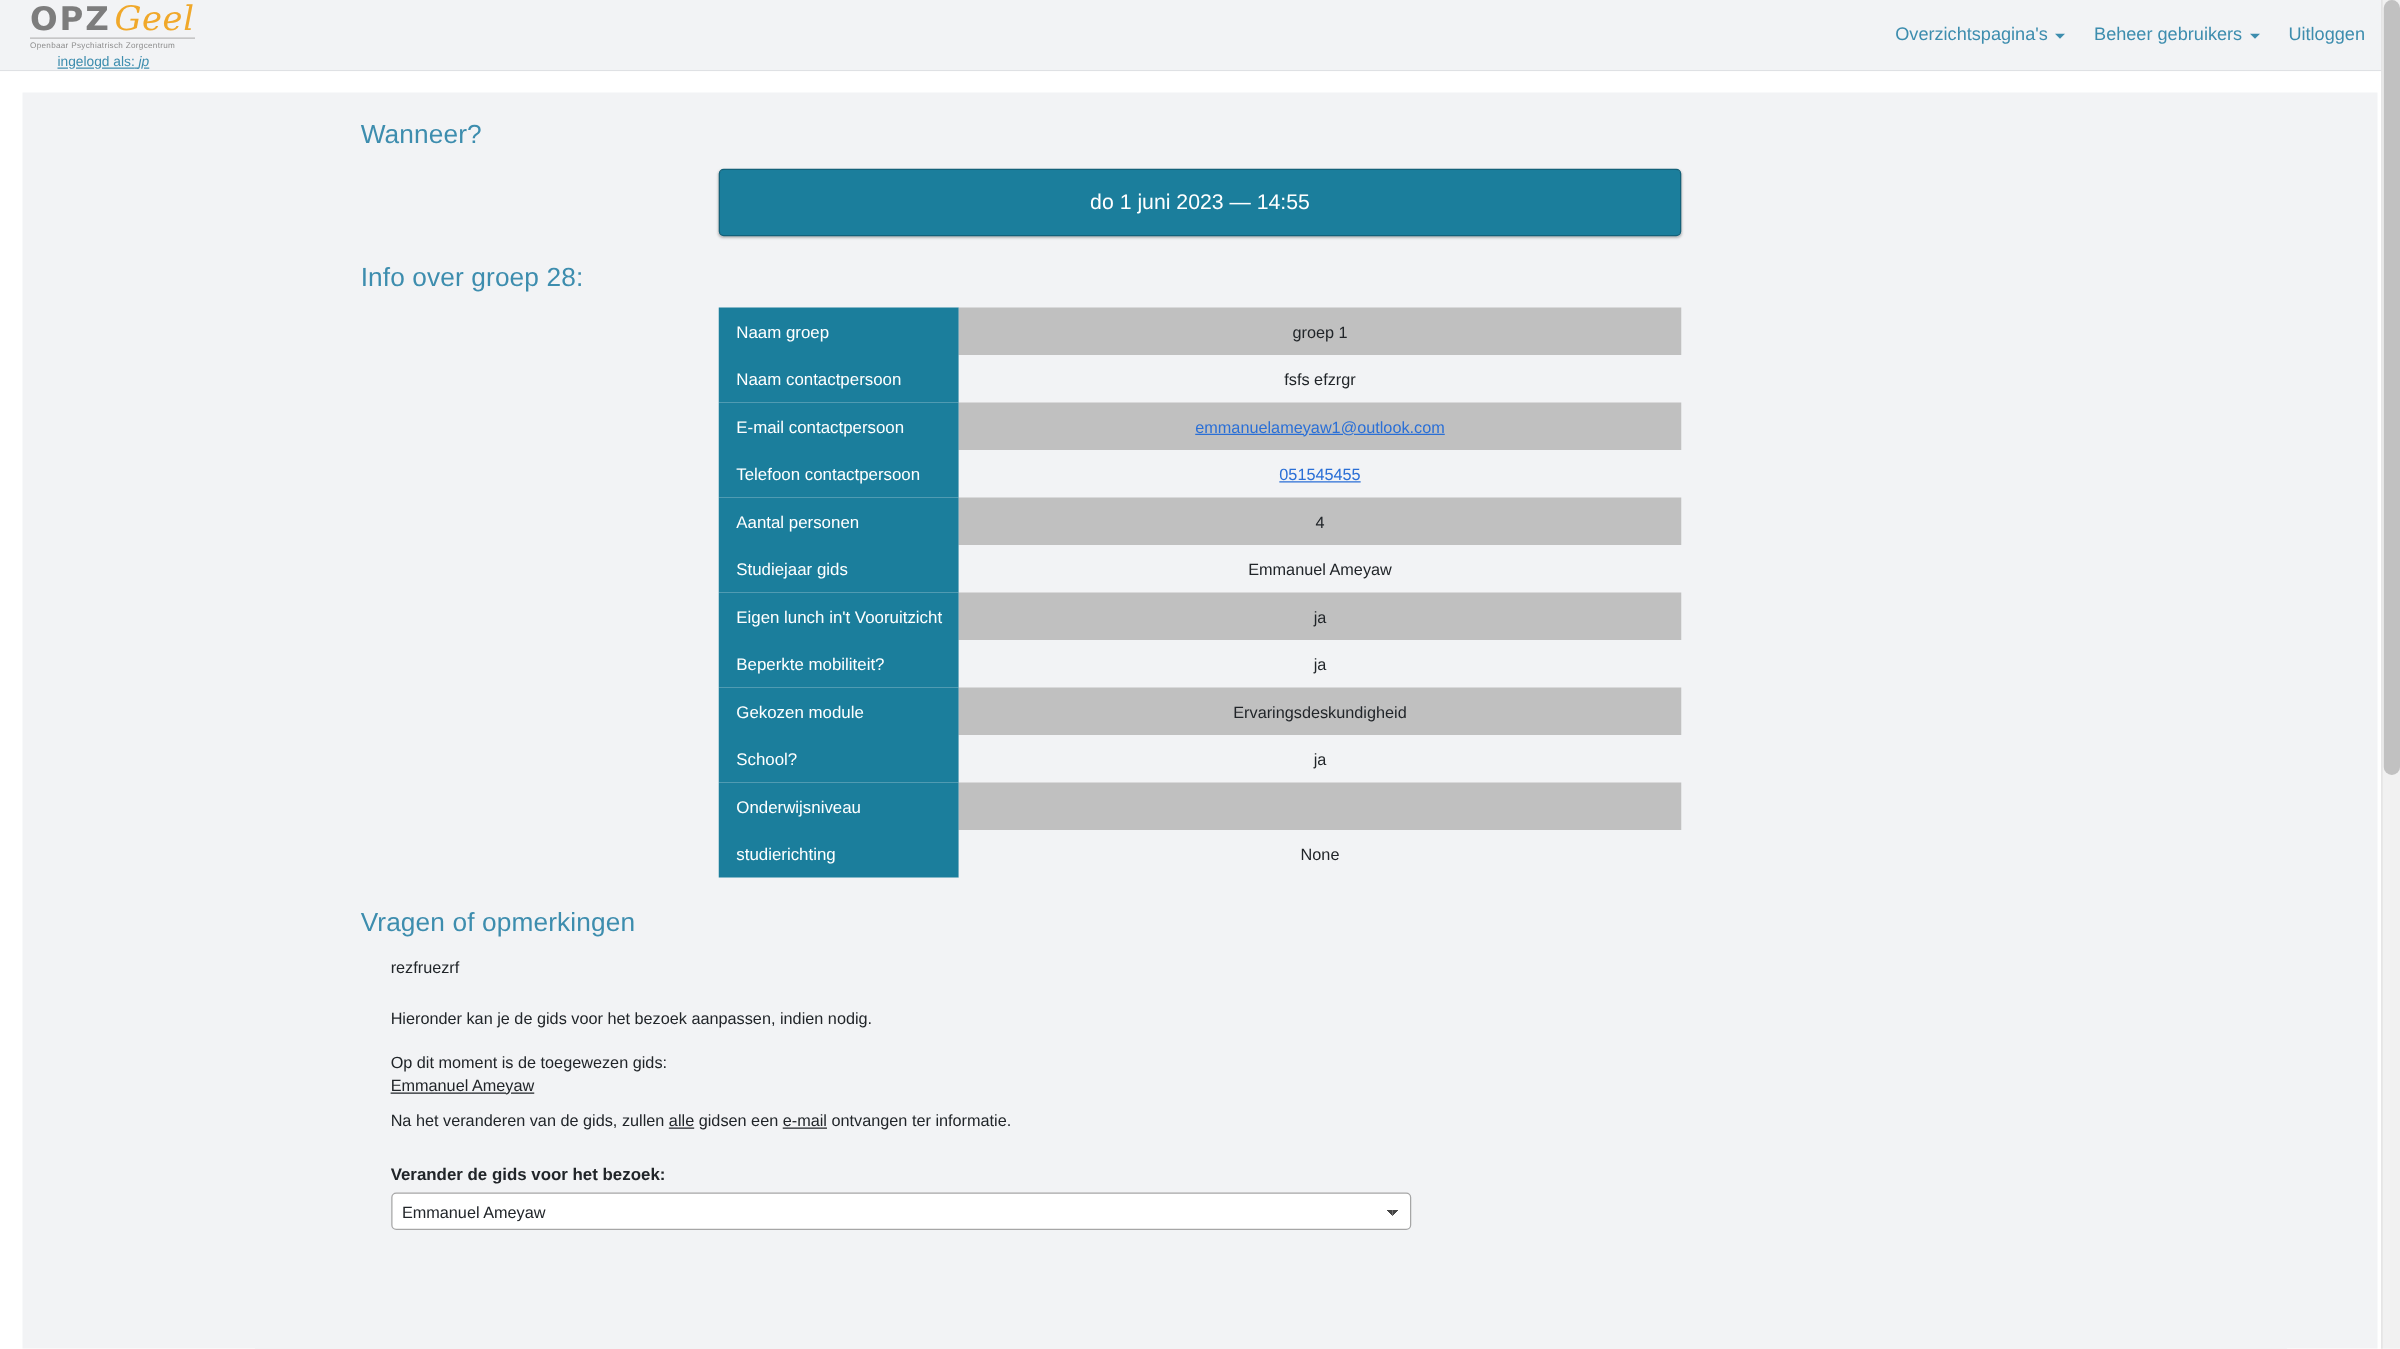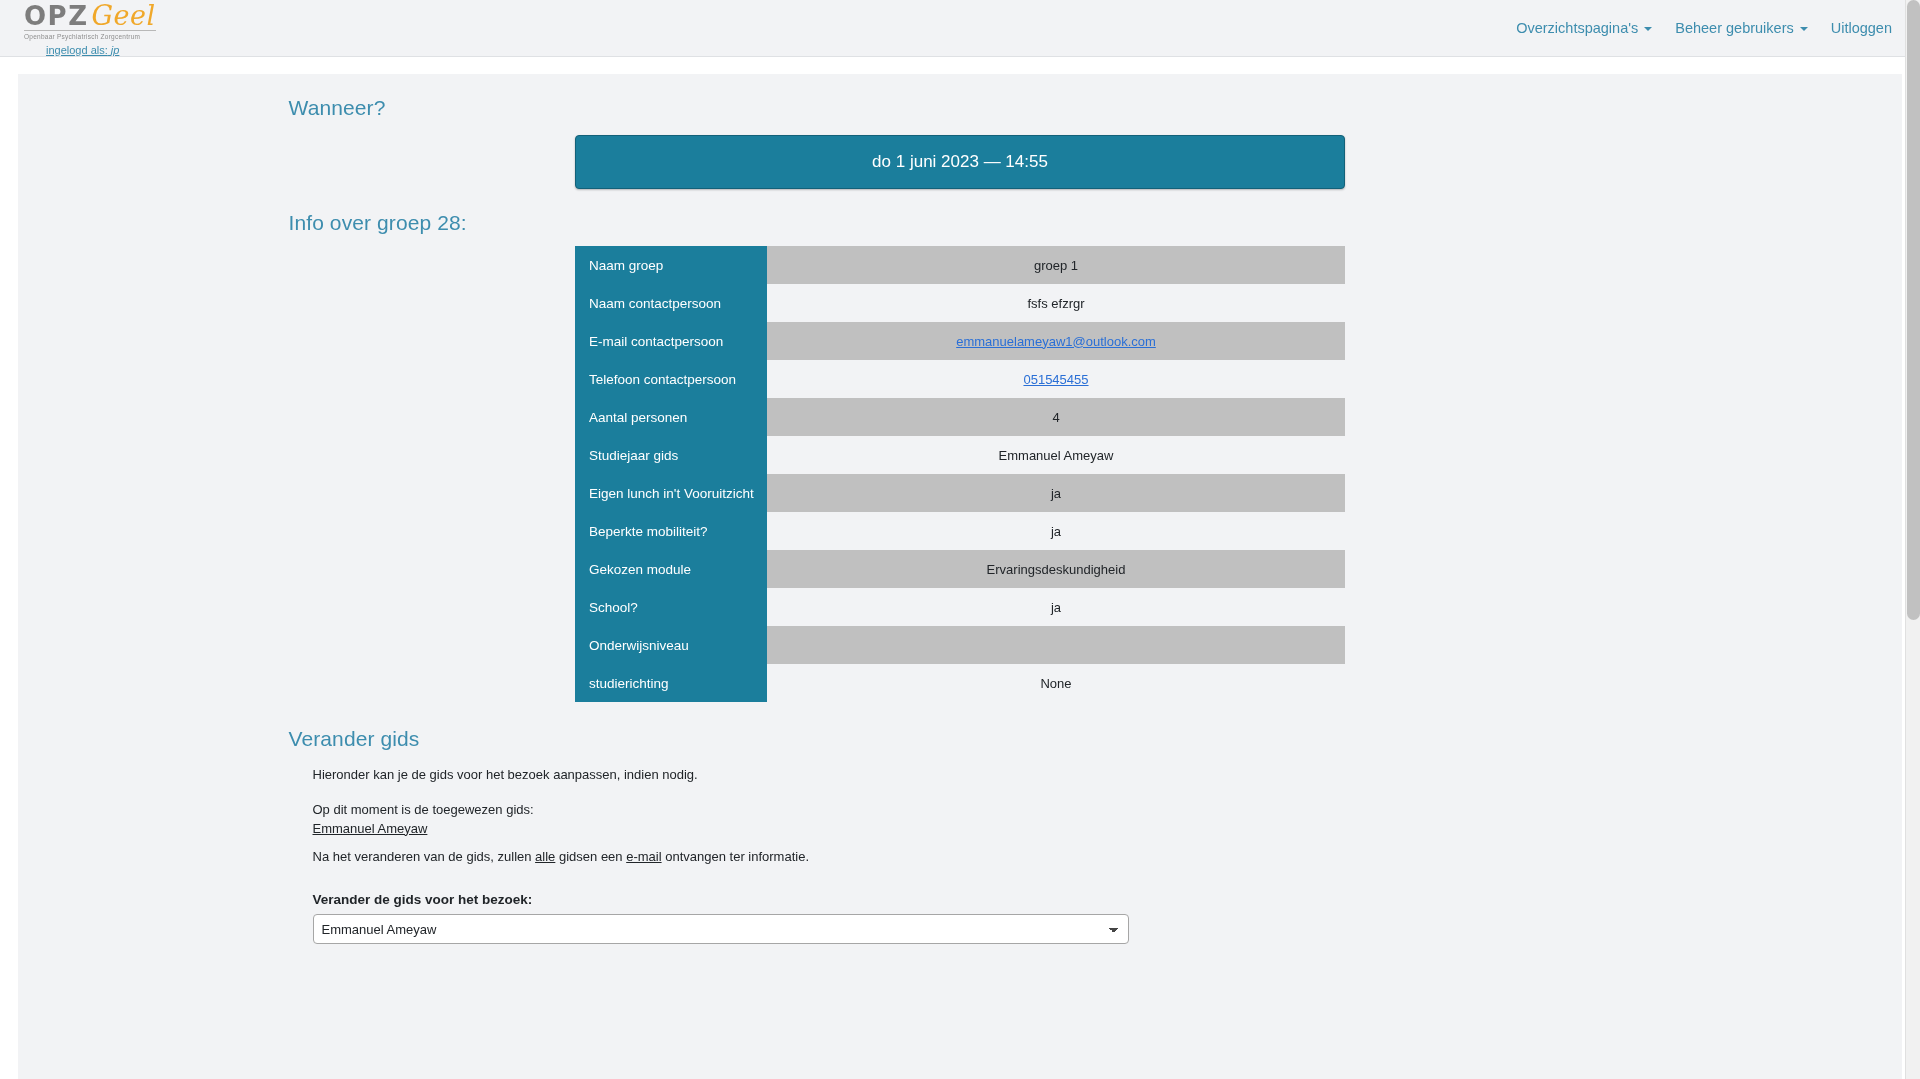--- a/index.html
+++ b/index.html
@@ -324,23 +324,26 @@
               <th>Onderwijsniveau</th>
               <td></td>
             </tr>
             <tr>
               <th>studierichting</th>
               <td>None</td>
             </tr>
           </tbody>
       </table>
 
-
       <div class="sub-section">
-        <h2 class="section">Verander gids</h2>
+        <h2 class="section">Vragen of opmerkingen</h2>
+        <p class="note-text">rezfruezrf</p>
+      </div>
+
+      <div class="sub-section">
 
         <p class="body-text">Hieronder kan je de gids voor het bezoek aanpassen, indien nodig.</p>
 
         <p class="body-text small-gap">
           <span>Op dit moment is de toegewezen gids:</span><br>
           <u>Emmanuel Ameyaw</u>
         </p>
 
         <p class="body-text">
           <span>Na het veranderen van de gids, zullen </span><b><u>alle</u></b><span> gidsen een </span><b><u>e-mail</u></b><span> ontvangen ter informatie.</span>

